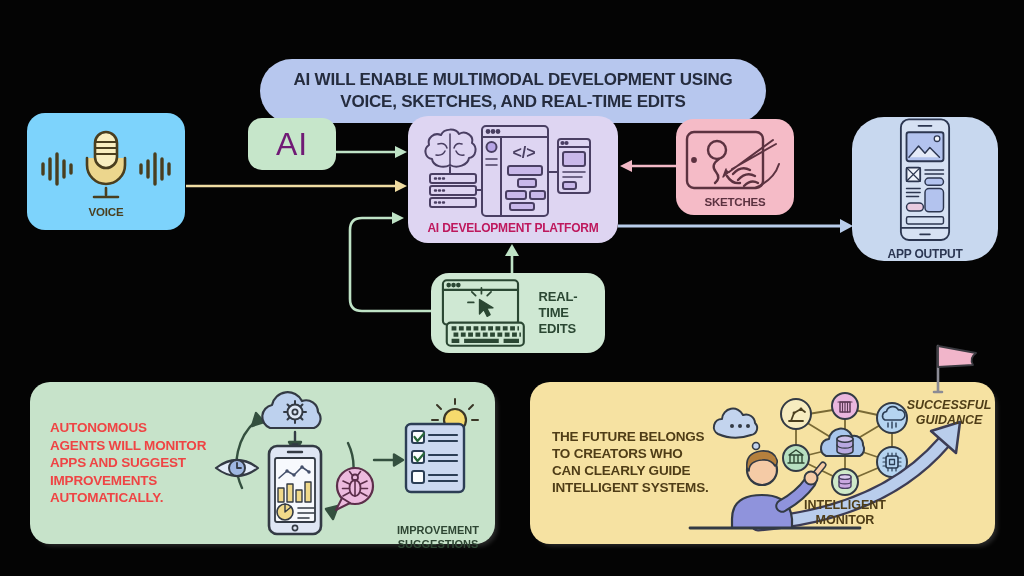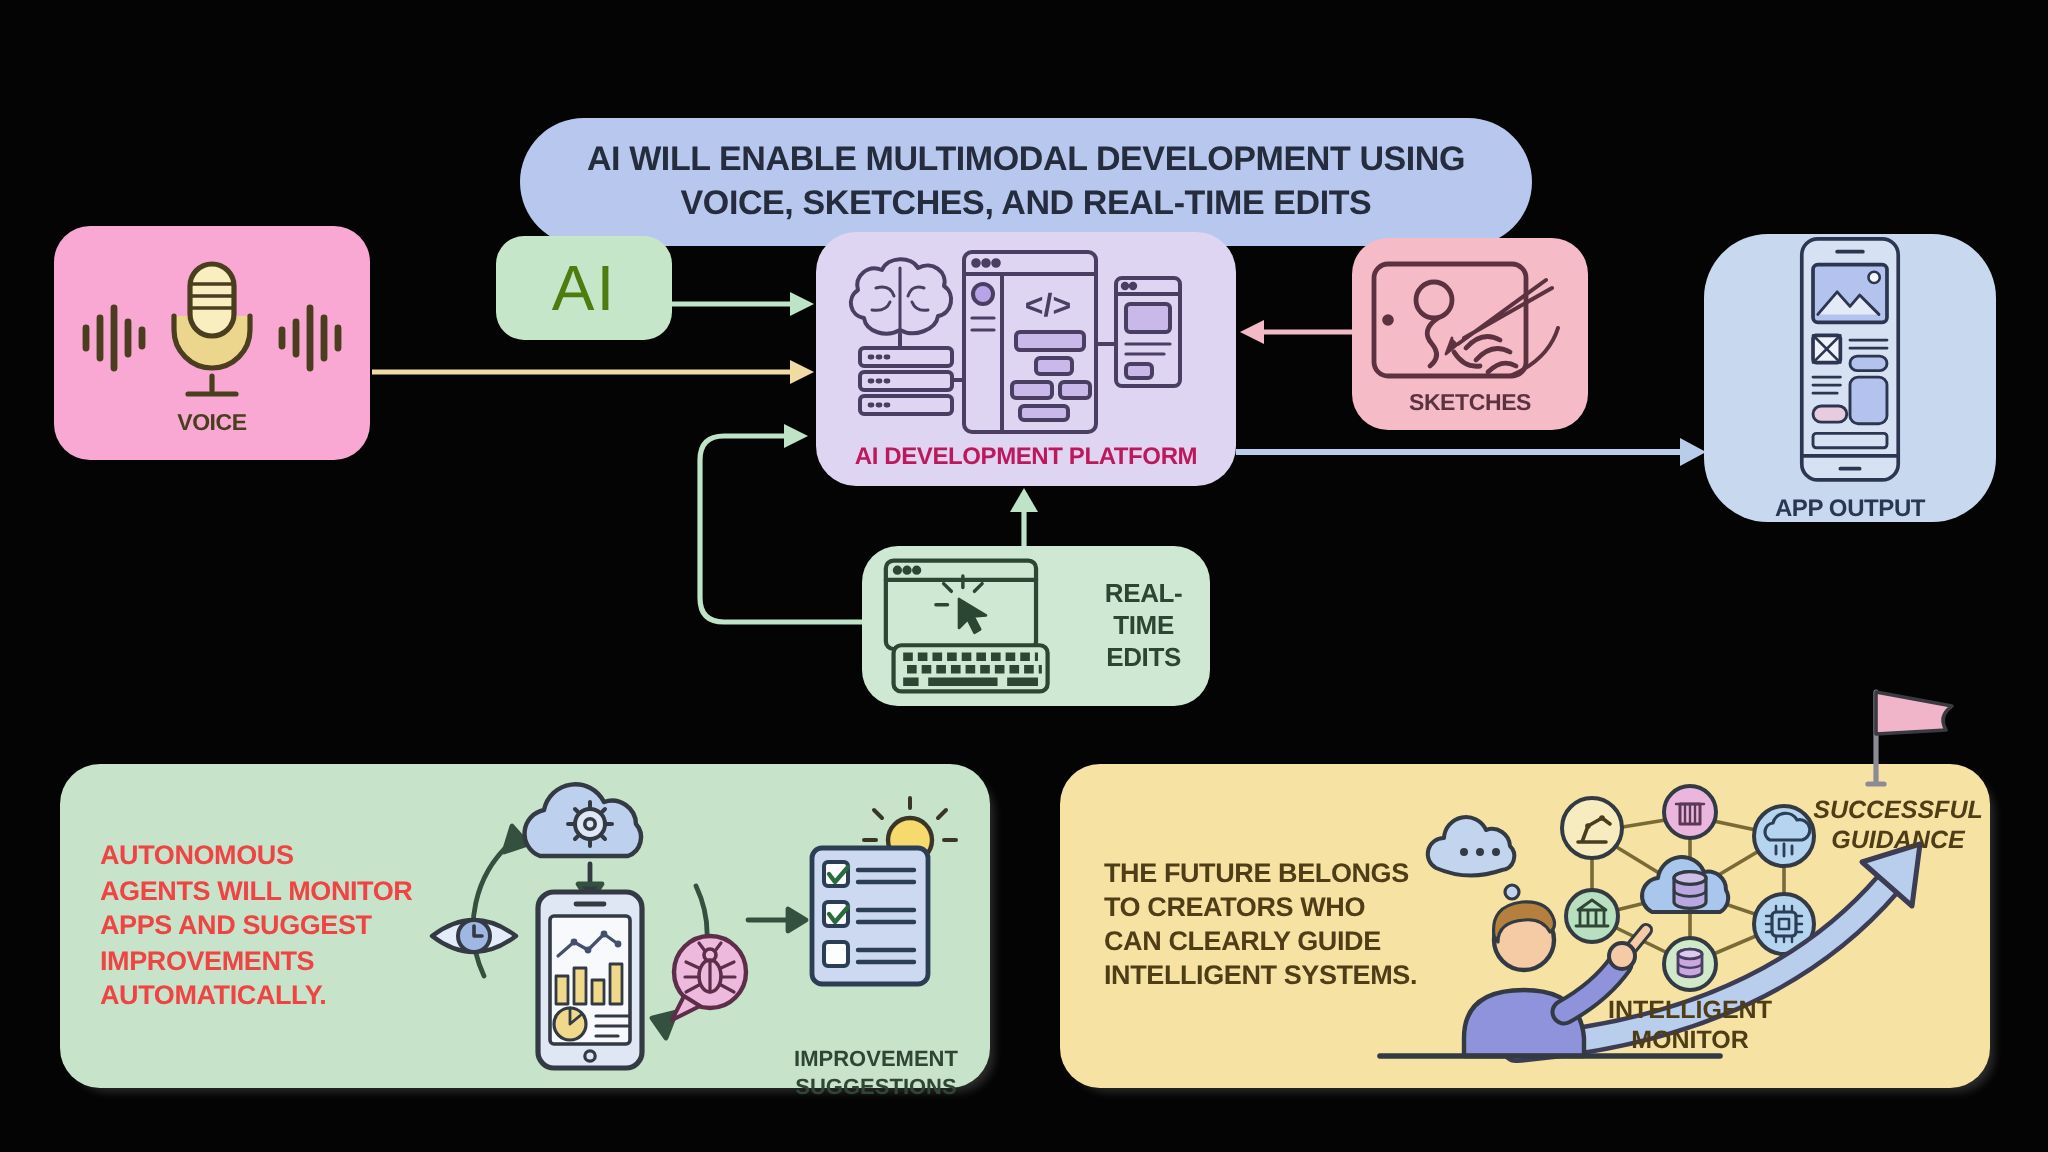--- a/index.html
+++ b/index.html
@@ -6,33 +6,33 @@
   .canvas{position:relative;width:1024px;height:576px;background:#040404;overflow:hidden;
           font-family:"Liberation Sans",sans-serif;-webkit-font-smoothing:antialiased;}
   .abs{position:absolute;}
   svg{display:block;}
   .box{position:absolute;display:flex;flex-direction:column;align-items:center;justify-content:center;z-index:2;}
   .lbl{white-space:pre-line;text-align:center;font-weight:bold;letter-spacing:-0.2px;}
   
   .banner{left:260px;top:33px;width:506px;height:64px;border-radius:32px;background:#b7c7ee;margin-top:26px;}
   .banner .lbl{font-size:17px;line-height:22px;color:#252c3e;width:470px;}
   
-  .voice{left:27px;top:113px;width:158px;height:117px;border-radius:18px;background:#f9a8d4;justify-content:center;}
+  .voice{left:27px;top:113px;width:158px;height:117px;border-radius:18px;background:#7dd3fc;justify-content:center;}
   .voice .lbl{font-size:11.5px;color:#4a3e1e;margin-top:2px;}
   .ai{left:248px;top:118px;width:88px;height:52px;border-radius:14px;background:#c6e6ca;}
-  .ai .lbl{font-size:32px;font-weight:500;color:#4d7c0f;letter-spacing:1px;}
+  .ai .lbl{font-size:32px;font-weight:500;color:#701a75;letter-spacing:1px;}
   .platform{left:408px;top:116px;width:210px;height:127px;border-radius:20px;background:#ded5f2;}
   .platform .lbl{font-size:12px;color:#be185d;margin-top:1px;}
   .sketches{left:676px;top:119px;width:118px;height:96px;border-radius:18px;background:#f5bbc7;}
   .sketches .lbl{font-size:11.5px;color:#5c3240;margin-top:2px;}
   .app{left:852px;top:117px;width:146px;height:144px;border-radius:32px;background:#c8d8ef;}
   .app .lbl{font-size:12px;color:#2b3652;margin-top:3px;}
   .edits{left:431px;top:273px;width:174px;height:80px;border-radius:18px;background:#cfe8d3;
          flex-direction:row;justify-content:flex-start;padding-left:10px;box-sizing:border-box;}
-  .edits .lbl{font-size:13px;line-height:16px;color:#2b4733;text-align:center;margin-left:9px;}
+  .edits .lbl{font-size:13px;line-height:16px;color:#2b4733;text-align:left;margin-left:9px;}
   
   .agents{left:30px;top:382px;width:465px;height:162px;border-radius:20px;background:#c7e3ca;
           box-shadow:4px 4px 5px -2px rgba(255,255,255,0.16);}
   .future{left:530px;top:382px;width:465px;height:162px;border-radius:20px;background:#f6e2a2;
           box-shadow:4px 4px 5px -2px rgba(255,255,255,0.16);}
   .agents-text{left:50px;top:419px;width:172px;font-size:13.5px;line-height:17.5px;color:#ef4444;
                font-weight:bold;white-space:pre-line;z-index:3;letter-spacing:-0.2px;}
   .future-text{left:552px;top:428px;width:180px;font-size:13.5px;line-height:17px;color:#4f3d17;
                font-weight:bold;white-space:pre-line;z-index:3;letter-spacing:-0.2px;}
   .caption{position:absolute;white-space:pre-line;text-align:center;font-weight:bold;z-index:4;}

